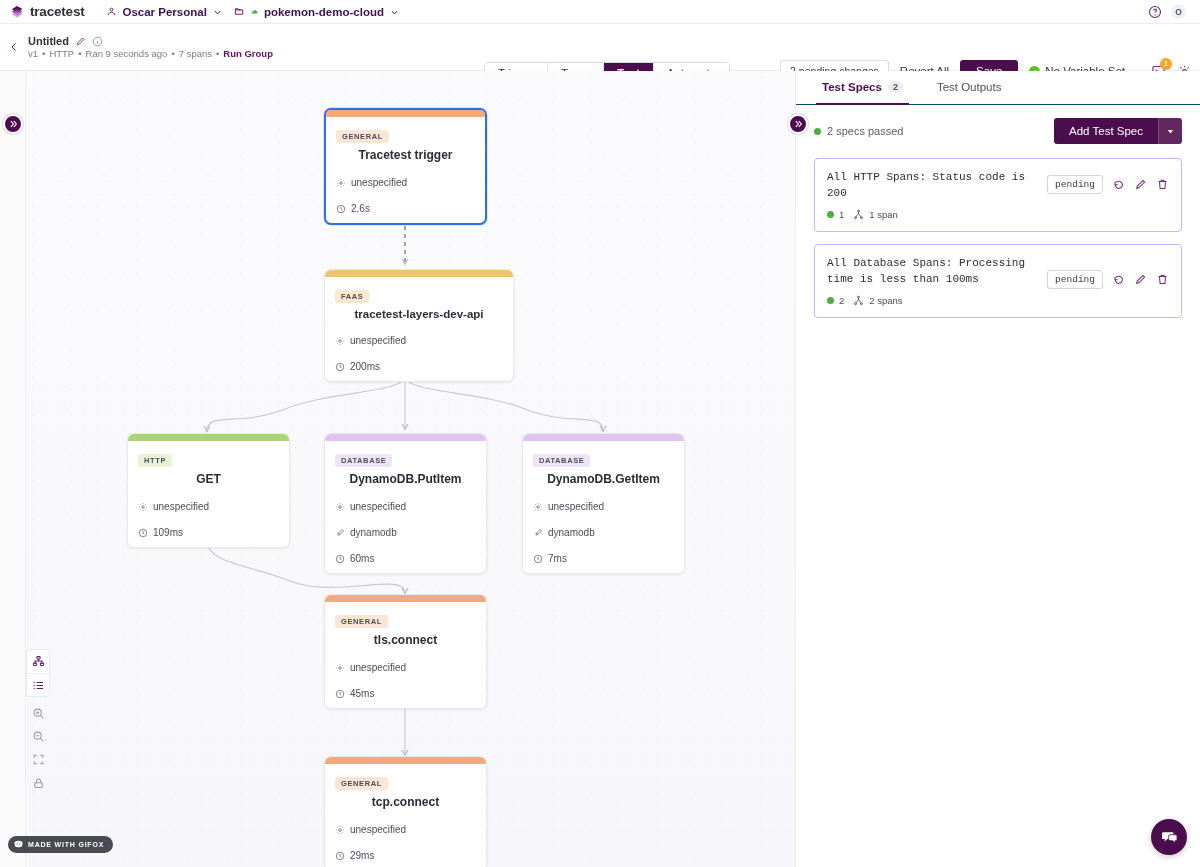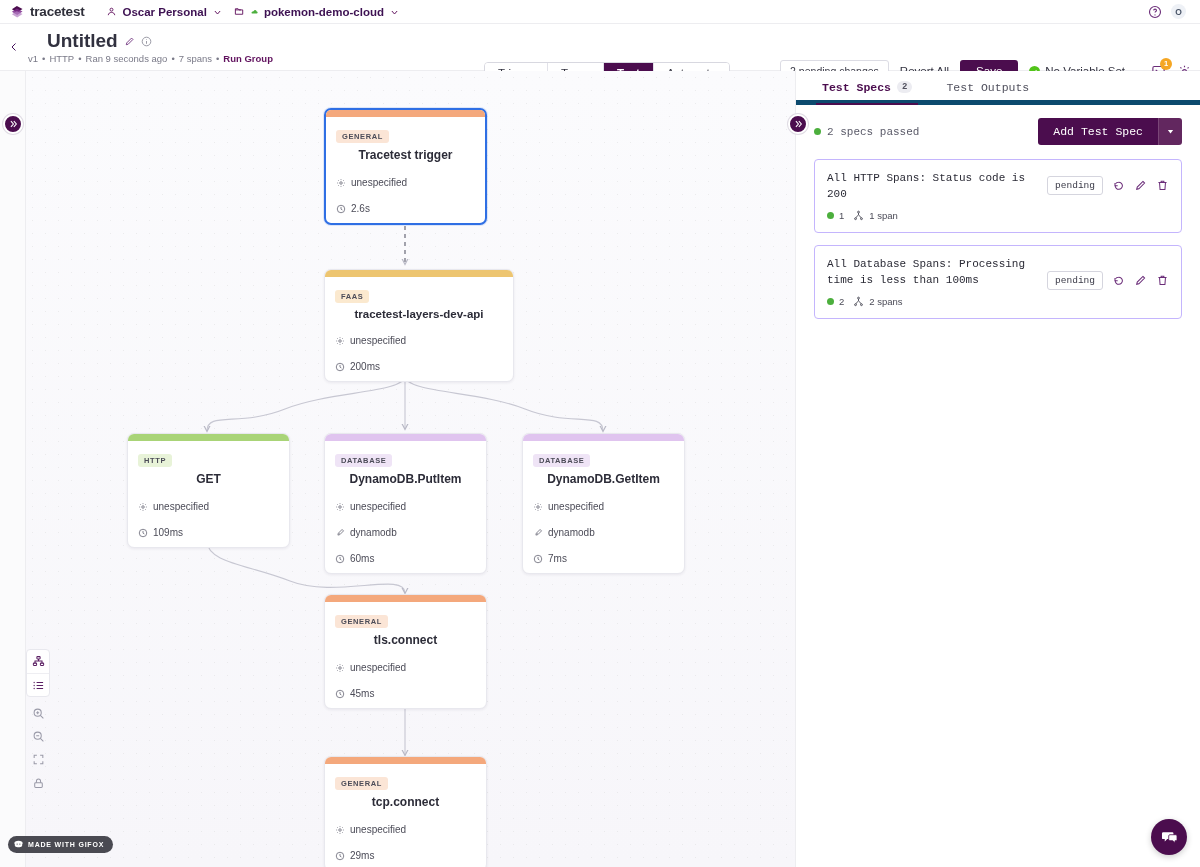--- a/index.html
+++ b/index.html
@@ -34,21 +34,21 @@
 
   
   .header {
     position: absolute; top: 24px; left: 0; width: 1200px; height: 47px;
     background: #fff; border-bottom: 1px solid #ededf0;
     display: flex; align-items: center;
   }
   .back-arrow { width: 28px; display: flex; justify-content: center; color: #45125c; cursor: pointer; }
   .hdr-titleblock { display: flex; flex-direction: column; gap: 1px; }
   .hdr-title-row { display: flex; align-items: center; gap: 6px; }
-  .hdr-title { font-size: 19px; font-weight: 600; color: #31313f; margin-left: 19px; }
+  .hdr-title { font-size: 11px; font-weight: 600; color: #31313f; }
   .hdr-ico { width: 11px; height: 11px; color: #6b2d79; cursor: pointer; display:flex; }
   .hdr-sub { font-size: 9.5px; color: #7a7a88; display: flex; gap: 4px; }
   .hdr-sub b { color: #61125e; font-weight: 600; }
 
   .seg {
     position: absolute; left: 484px; top: 38px;
     display: flex; border: 1px solid #d8d8e0; border-radius: 4px; overflow: hidden; height: 21px;
   }
   .seg button {
     border: none; background: #fff; font-family: inherit; font-size: 11.5px; color: #32323f;
@@ -144,30 +144,30 @@
     display: flex; align-items: center; gap: 4px; padding: 0 9px 0 5px;
     font-size: 7px; letter-spacing: .8px; font-weight: 700;
   }
   .gifox svg { width: 11px; height: 11px; color: #fff; }
 
   
   .panel {
     position: absolute; top: 71px; left: 795px; width: 405px; height: 796px;
     background: #fff; border-left: 1px solid #ededf0;
   }
-  .panel-tabs { display: flex; gap: 0; padding: 0 20px; border-bottom: 5px solid #0c4a6e; height: 34px; font-family: Liberation Mono, monospace; }
+  .panel-tabs { display: flex; gap: 0; padding: 0 20px; border-bottom: 1px solid #0c4a6e; height: 34px; }
   .ptab {
     display: flex; align-items: center; gap: 6px; font-size: 11.5px; color: #51515e;
     padding: 0 6px; cursor: pointer; border-bottom: 2px solid transparent; height: 34px;
   }
   .ptab.active { color: #4b0d4e; font-weight: 600; border-bottom-color: #4b0d4e; }
   .ptab .cnt {
     background: #ececf1; color: #51515e; font-size: 9px; border-radius: 8px; padding: 1px 5px; font-weight: 600;
   }
-  .panel-sub { display: flex; align-items: center; padding: 13px 18px 0 18px; font-family: Liberation Mono, monospace; }
+  .panel-sub { display: flex; align-items: center; padding: 13px 18px 0 18px; }
   .passed { display: flex; align-items: center; gap: 6px; font-size: 11px; color: #5a5a68; }
   .passed i { width: 7px; height: 7px; border-radius: 50%; background: #4caf3d; display:block; }
   .add-spec { margin-left: auto; display: flex; }
   .add-spec .main {
     background: #4b0d4e; color: #fff; border: none; font-family: inherit; font-size: 11.5px;
     padding: 7px 15px; border-radius: 3px 0 0 3px; cursor: pointer;
   }
   .add-spec .caret {
     background: #62275f; border: none; border-left: 1px solid #7a4677; width: 24px;
     border-radius: 0 3px 3px 0; cursor: pointer; display: flex; align-items: center; justify-content: center;

